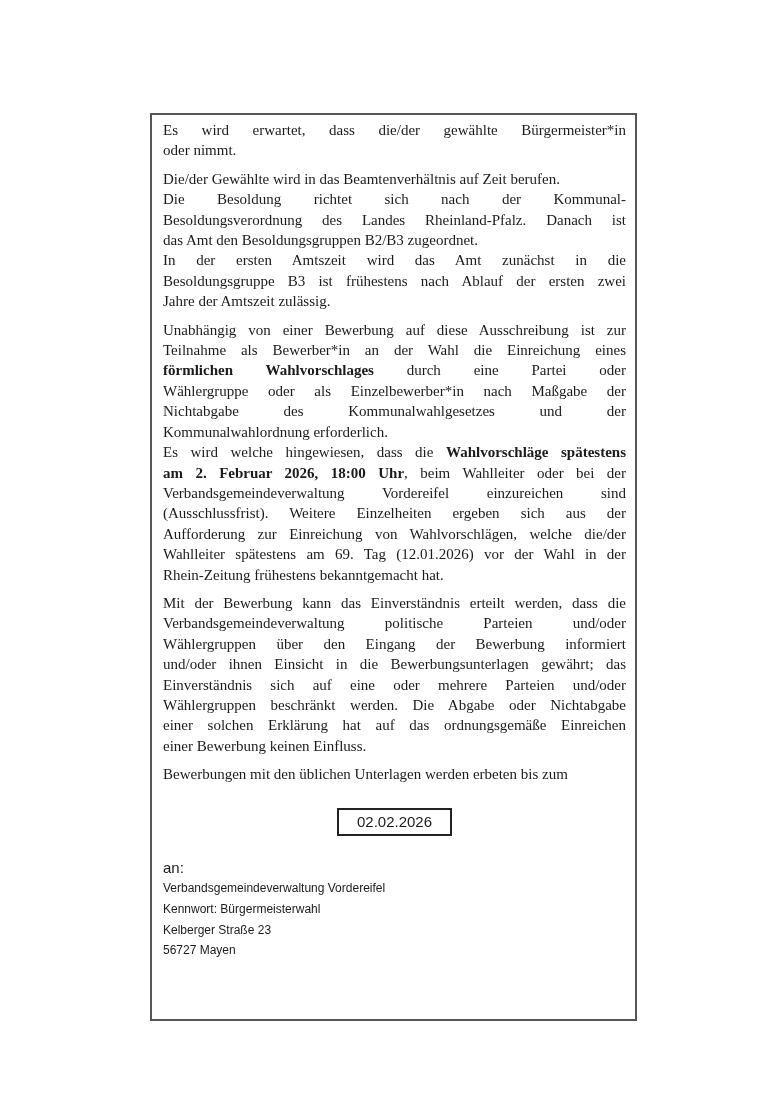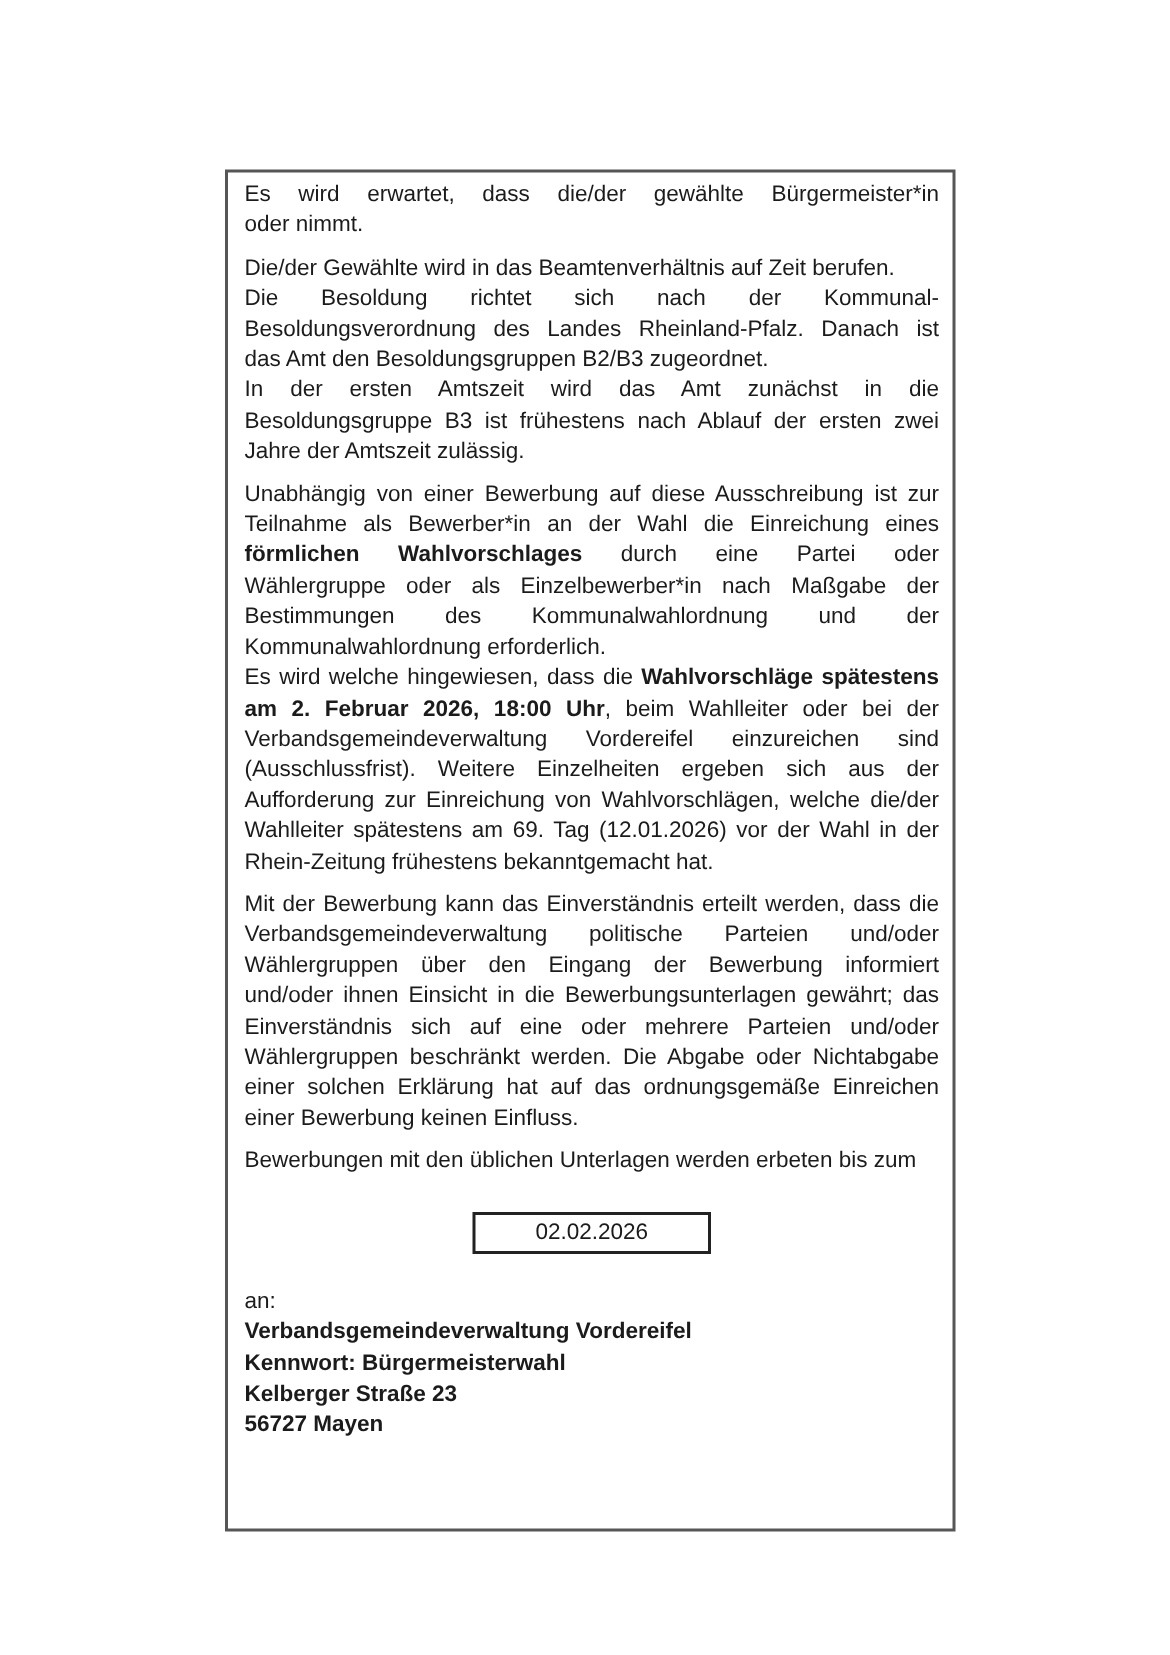--- a/index.html
+++ b/index.html
@@ -20,20 +20,21 @@
     top: 113px;
     width: 487px;
     height: 908px;
     box-sizing: border-box;
     border: 2px solid #565656;
     padding: 5px 9px 0 11px;
     color: #1b1b1b;
   }
   .para {
     margin: 0;
+    font-family: Liberation Serif, serif;
   }
   .para.gap {
     margin-top: 8px;
   }
   .line {
     font-size: 15px;
     line-height: 20.4px;
     white-space: normal;
   }
   .line.just {
@@ -42,34 +43,34 @@
   }
   .line b {
     font-weight: bold;
   }
   .date-row {
     margin-top: 23px;
     display: flex;
     justify-content: center;
   }
   .date-box {
-    width: 159px;
+    width: 115px;
     height: 28px;
     box-sizing: border-box;
     border: 2px solid #222222;
     text-align: center;
     font-size: 15px;
     line-height: 24px;
   }
   .address {
     margin-top: 22px;
   }
   .addr-line {
-    font-weight: bold;
-    font-size: 15px;
+    font-weight: normal;
+    font-size: 12px;
     line-height: 20.8px;
   }
 </style>
 </head>
 <body>
 
 <div class="frame">
   <div id="paras">
       <div class="para">
         <div class="line just"><span>Es wird erwartet, dass die/der gewählte Bürgermeister*in</span></div>
@@ -86,21 +87,21 @@
       <div class="para">
         <div class="line just"><span>In der ersten Amtszeit wird das Amt zunächst in die</span></div>
         <div class="line just"><span>Besoldungsgruppe B3 ist frühestens nach Ablauf der ersten zwei</span></div>
         <div class="line"><span>Jahre der Amtszeit zulässig.</span></div>
       </div>
       <div class="para gap">
         <div class="line just"><span>Unabhängig von einer Bewerbung auf diese Ausschreibung ist zur</span></div>
         <div class="line just"><span>Teilnahme als Bewerber*in an der Wahl die Einreichung eines</span></div>
         <div class="line just"><b>förmlichen Wahlvorschlages</b><span> durch eine Partei oder</span></div>
         <div class="line just"><span>Wählergruppe oder als Einzelbewerber*in nach Maßgabe der</span></div>
-        <div class="line just"><span>Bestimmungen des Kommunalwahlordnung und der</span></div>
+        <div class="line just"><span>Nichtabgabe des Kommunalwahlgesetzes und der</span></div>
         <div class="line"><span>Kommunalwahlordnung erforderlich.</span></div>
       </div>
       <div class="para">
         <div class="line just"><span>Es wird welche hingewiesen, dass die </span><b>Wahlvorschläge spätestens</b></div>
         <div class="line just"><b>am 2. Februar 2026, 18:00 Uhr</b><span>, beim Wahlleiter oder bei der</span></div>
         <div class="line just"><span>Verbandsgemeindeverwaltung Vordereifel einzureichen sind</span></div>
         <div class="line just"><span>(Ausschlussfrist). Weitere Einzelheiten ergeben sich aus der</span></div>
         <div class="line just"><span>Aufforderung zur Einreichung von Wahlvorschlägen, welche die/der</span></div>
         <div class="line just"><span>Wahlleiter spätestens am 69. Tag (12.01.2026) vor der Wahl in der</span></div>
         <div class="line"><span>Rhein-Zeitung frühestens bekanntgemacht hat.</span></div>

